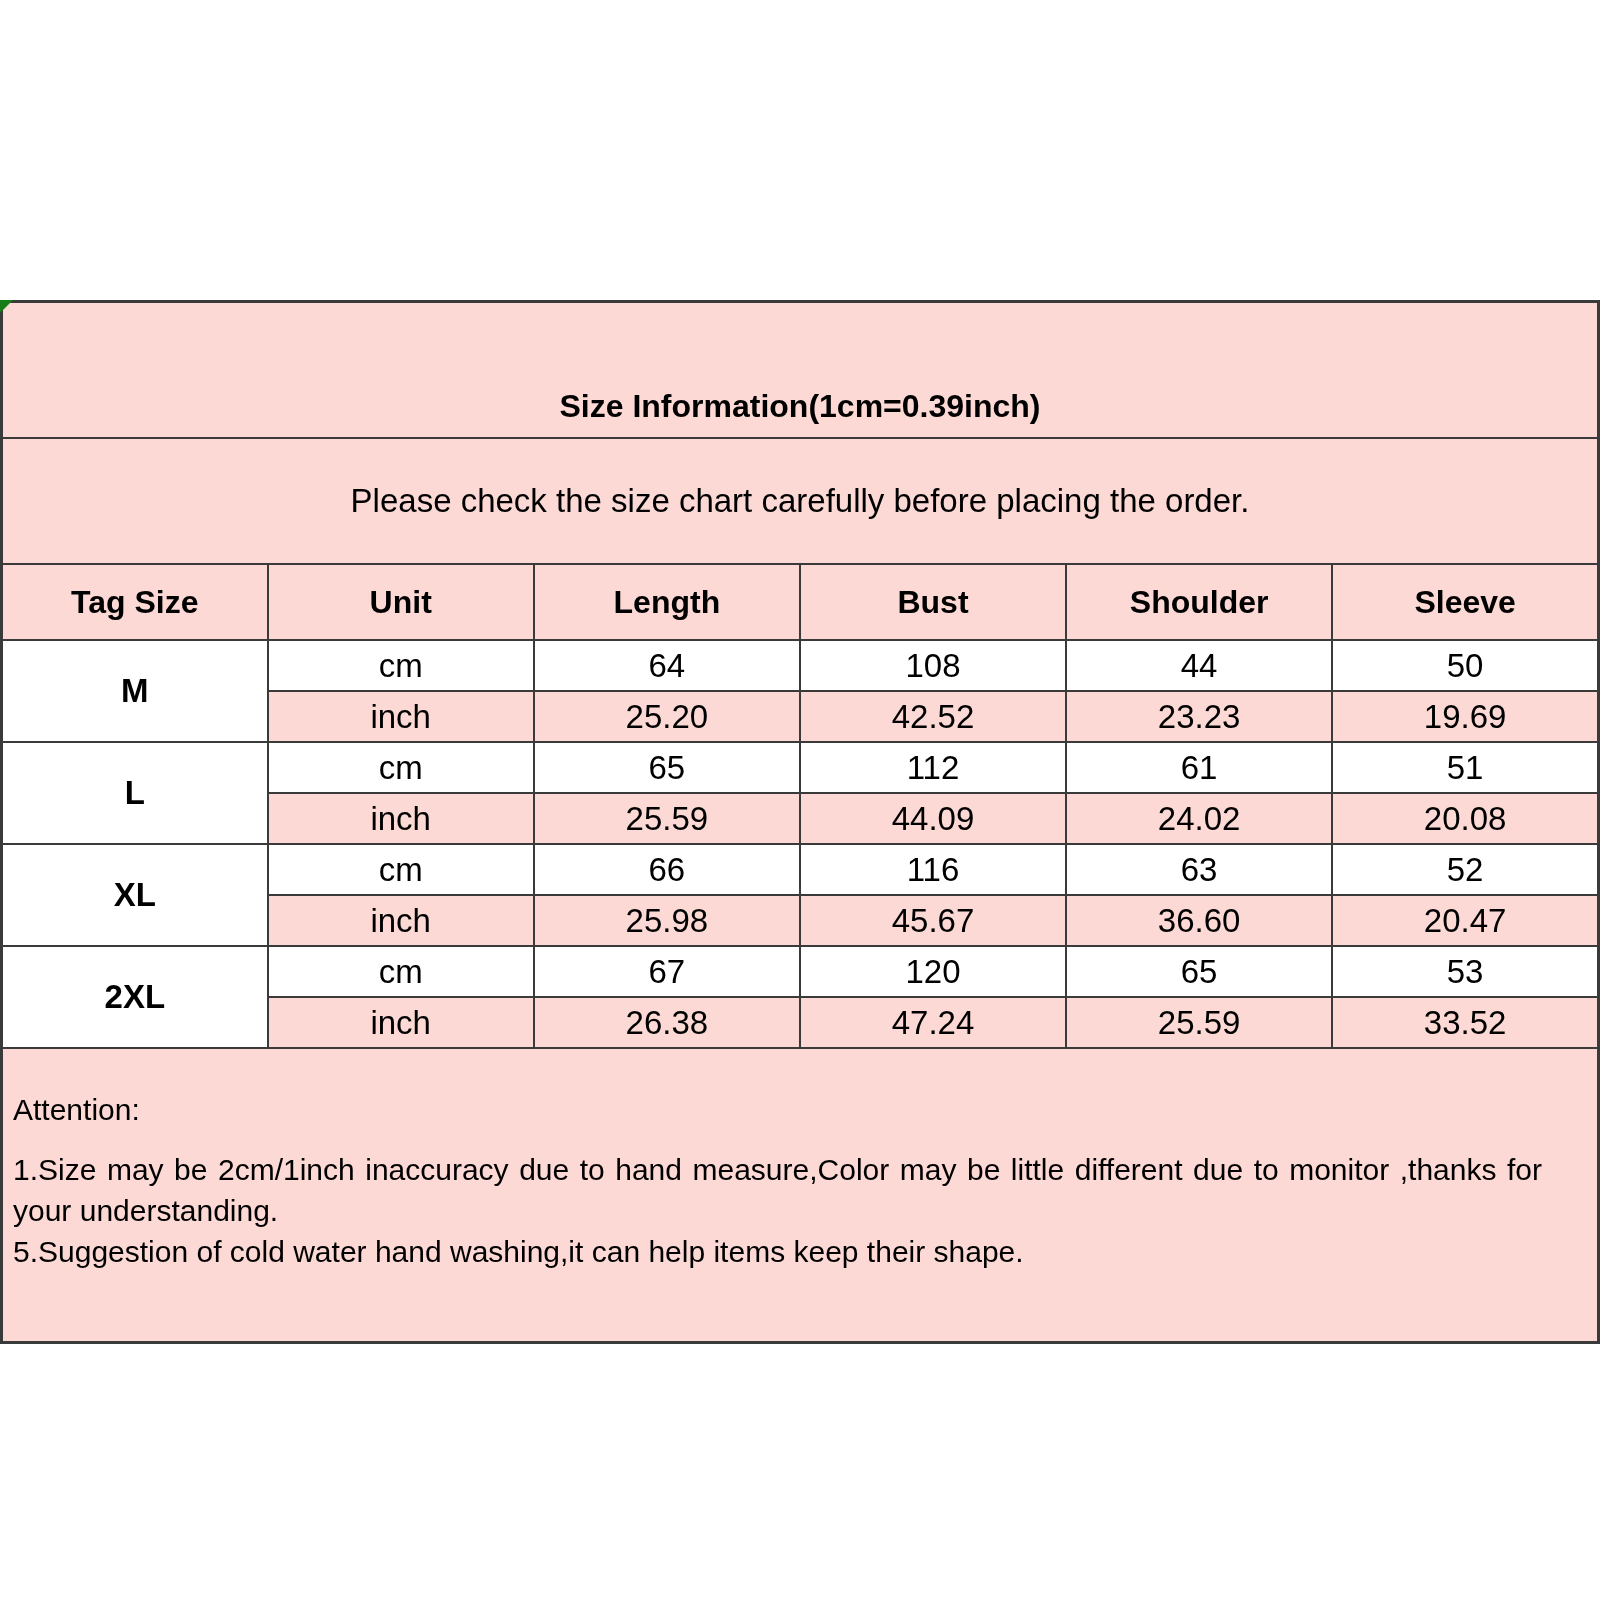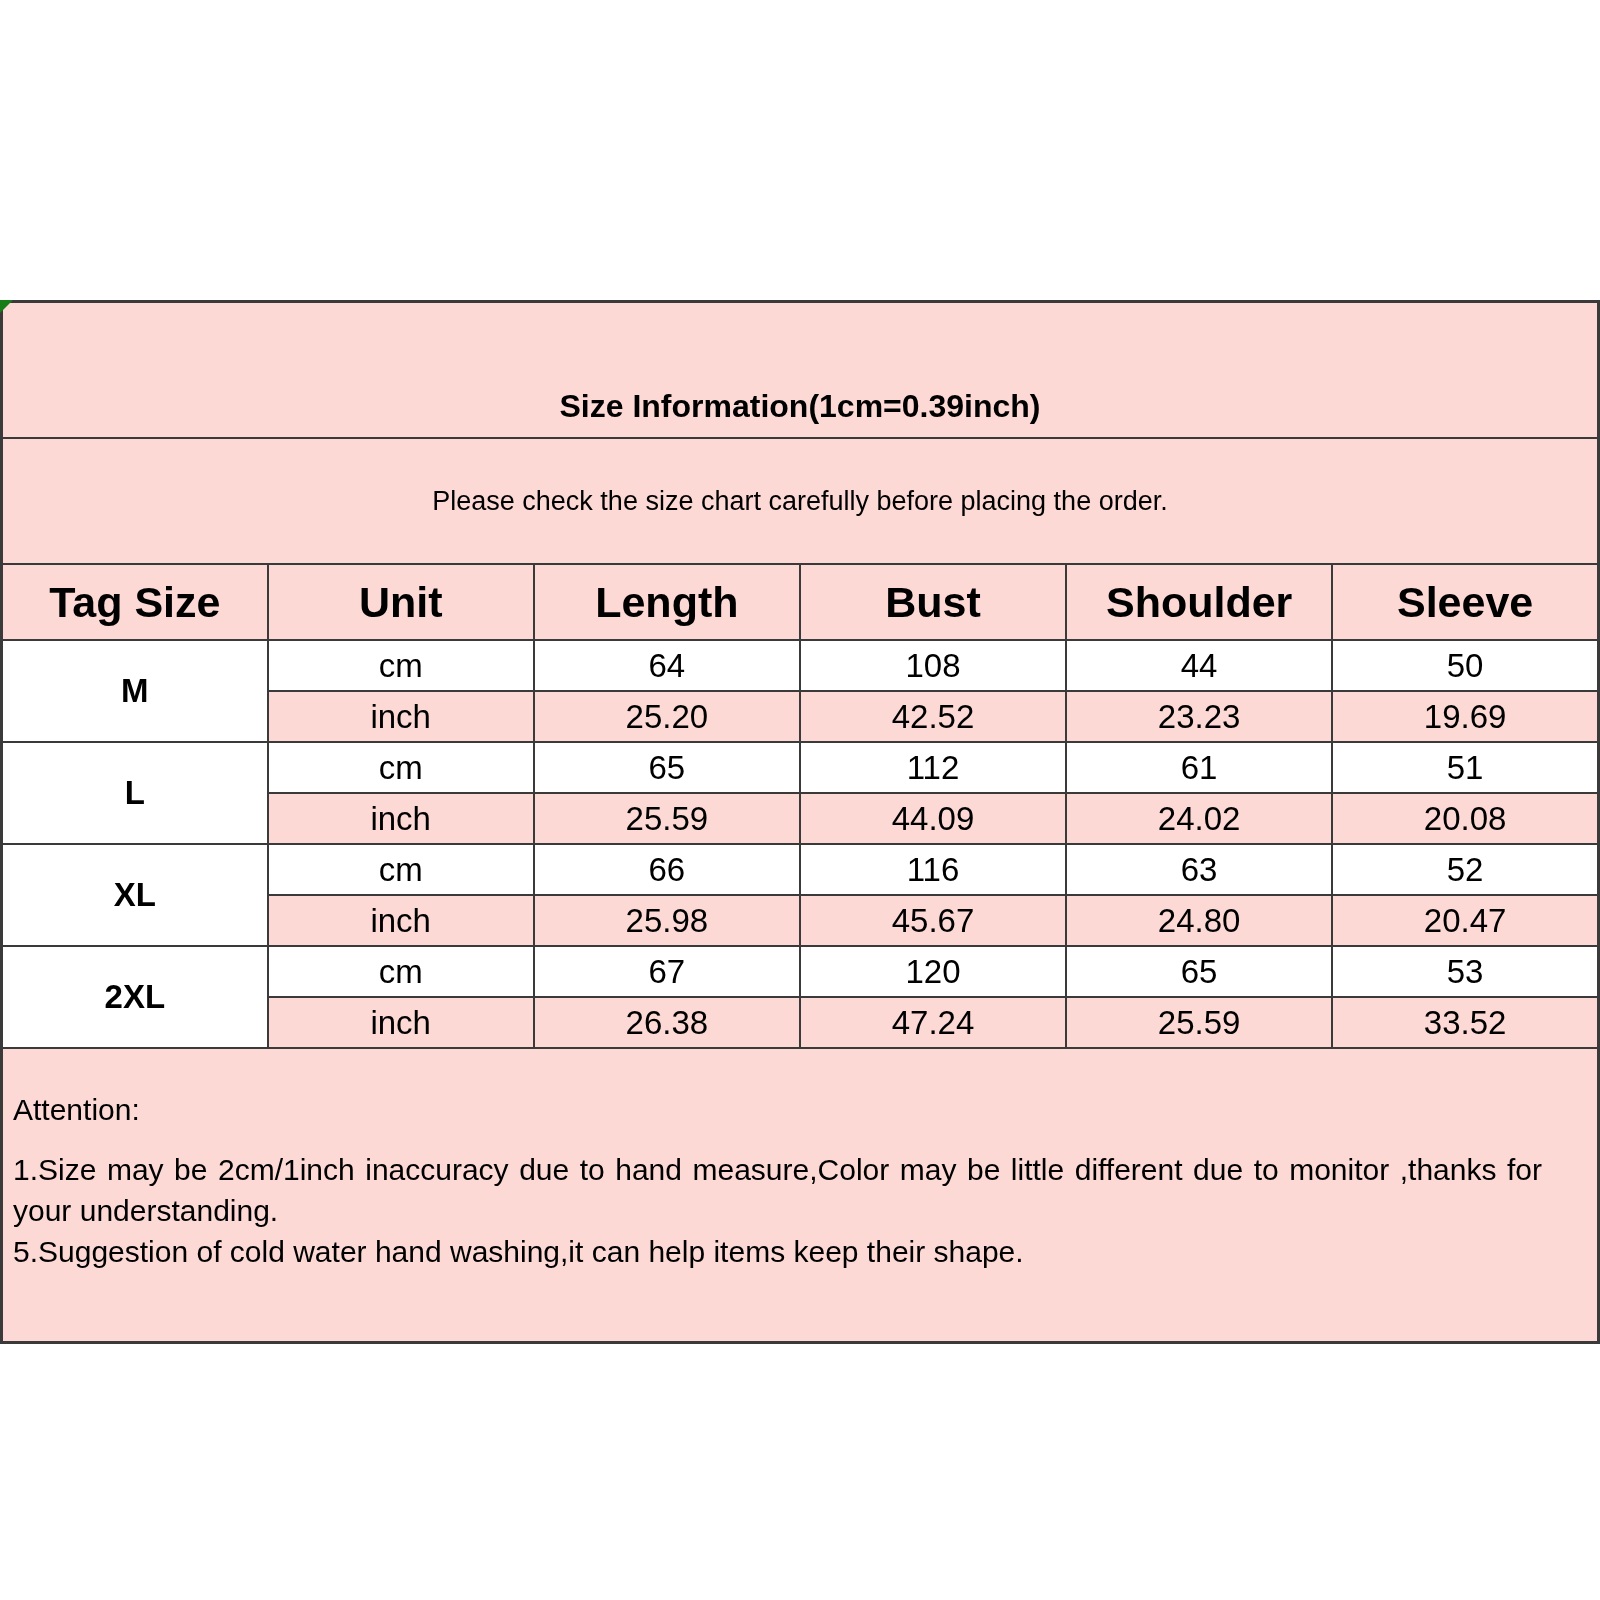--- a/index.html
+++ b/index.html
@@ -42,25 +42,25 @@
   .white{background:var(--white);margin-left:38px;}
   tr.title-row td{
     height:122px;
     vertical-align:bottom;
     padding-bottom:12px;
     font-size:32px;
     font-weight:bold;
   }
   tr.subtitle-row td{
     height:124px;
-    font-size:27px;
+    font-size:33px;
   }
   tr.header-row td{
     height:74px;
-    font-size:43px;
+    font-size:32px;
     font-weight:bold;
   }
   tr.row-cm td, tr.row-inch td{
     height:49px;
     font-size:33px;
   }
   td.size-cell{
     background:var(--white);
     font-size:36px;
     font-weight:bold;
@@ -146,21 +146,21 @@
             <td class="white">cm</td>
             <td class="white">66</td>
             <td class="white">116</td>
             <td class="white">63</td>
             <td class="white">52</td>
           </tr>
           <tr class="row-inch">
             <td class="pink">inch</td>
             <td class="pink">25.98</td>
             <td class="pink">45.67</td>
-            <td class="pink">24.80</td>
+            <td class="pink">36.60</td>
             <td class="pink">20.47</td>
           </tr>
           <tr class="row-cm">
             <td rowspan="2" class="size-cell">2XL</td>
             <td class="white">cm</td>
             <td class="white">67</td>
             <td class="white">120</td>
             <td class="white">65</td>
             <td class="white">53</td>
           </tr>

